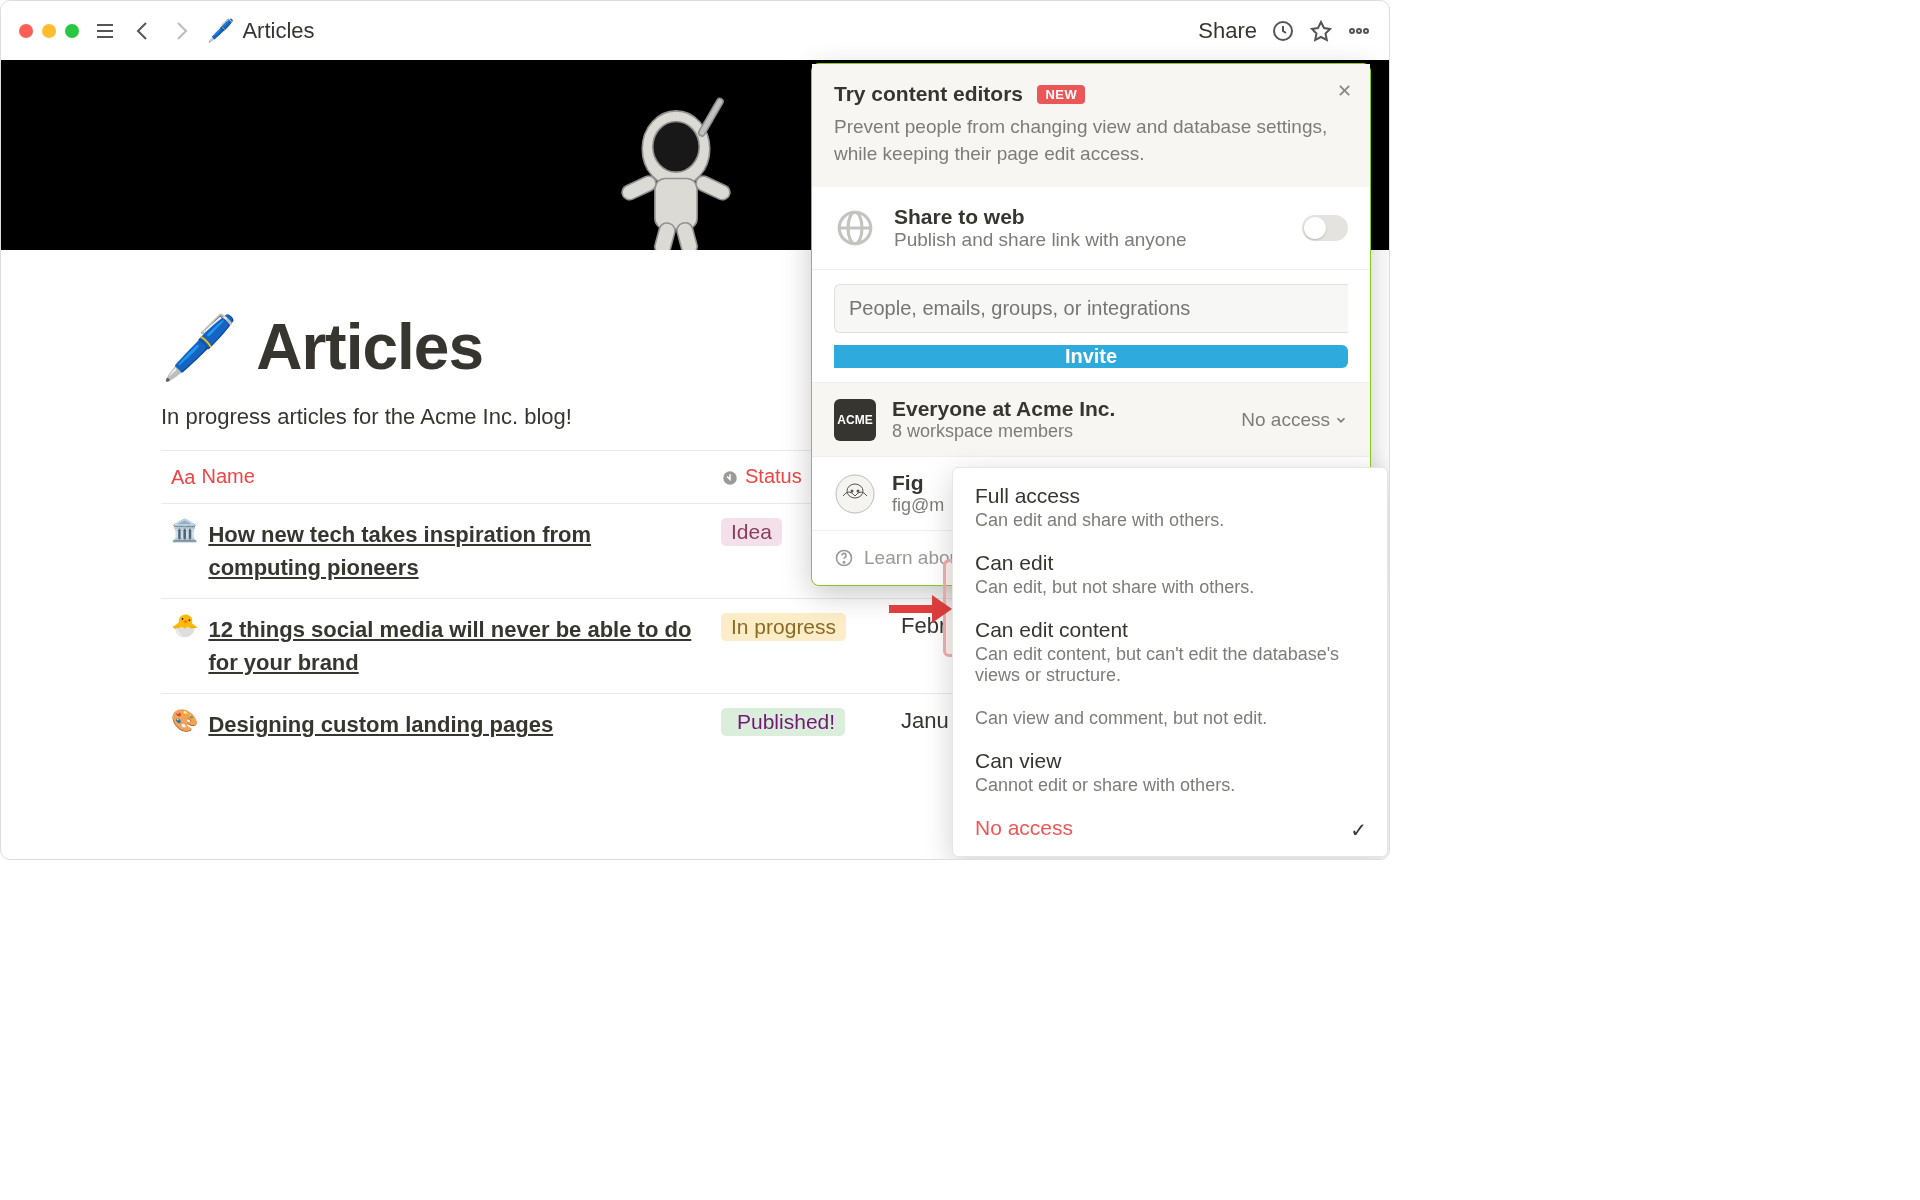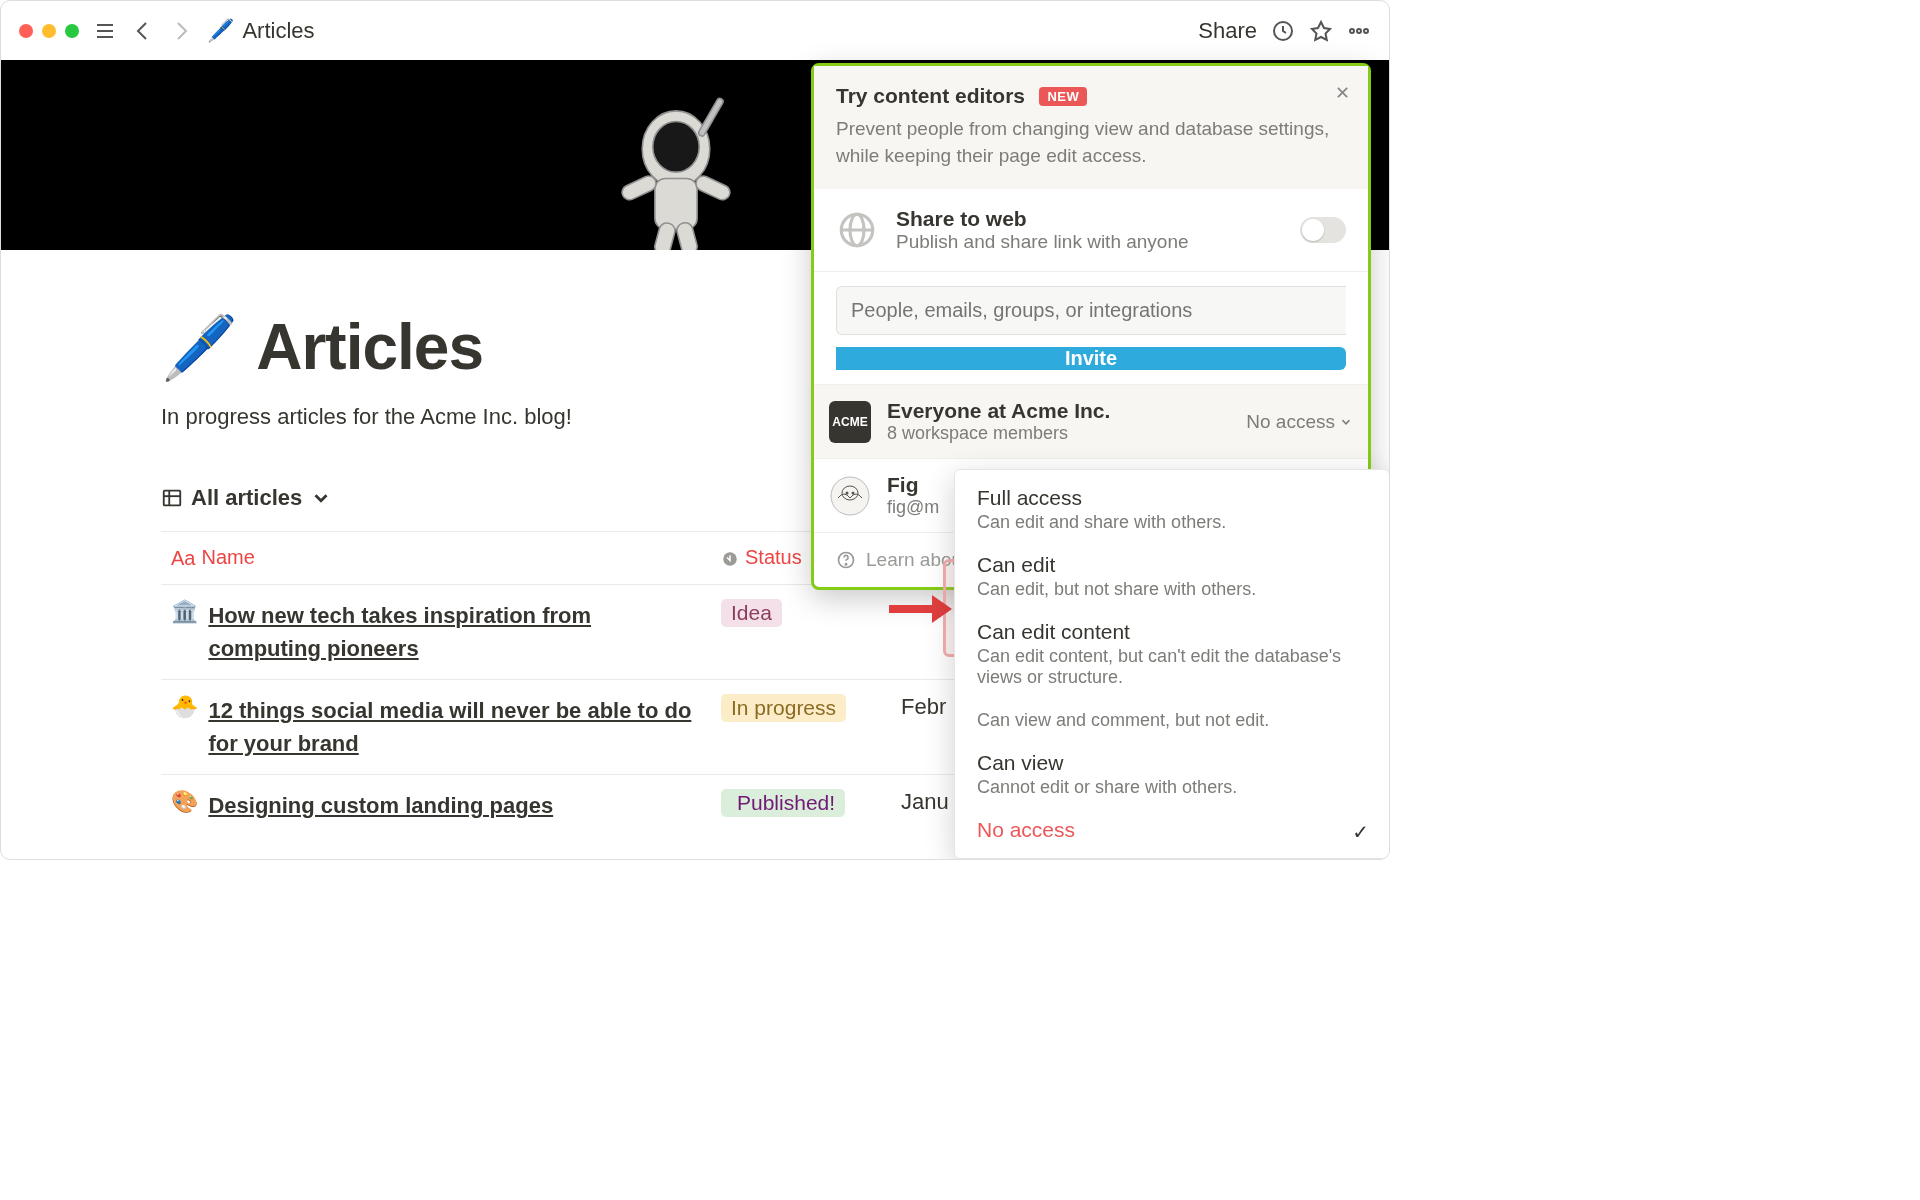--- a/index.html
+++ b/index.html
@@ -37,39 +37,39 @@
 .col-name { width: 550px; }
 .col-status { width: 180px; }
 .row-title { display: flex; gap: 10px; cursor: pointer; }
 .row-title .t { text-decoration: underline; font-weight: 600; line-height: 1.5;}
 .tag { display: inline-block; padding: 2px 10px; border-radius: 5px; font-size: 21px; }
 .tag.idea { background: #f4e0e9; color: #8a3d5e;}
 .tag.inprogress { background: #fdecc8; color: #8a6b23;}
 .tag.published { background: #dbeddb; color: #701a75; padding-left: 16px;}
 
 
-.share-panel { position: absolute; top: 62px; right: 18px; width: 560px; background: #fff; border: 3px solid #84cc16; border-radius: 8px; box-shadow: 0 8px 30px rgba(0,0,0,0.22); overflow: visible; }
+.share-panel { position: absolute; top: 62px; right: 18px; width: 560px; background: #fff; border: 1px solid #84cc16; border-radius: 8px; box-shadow: 0 8px 30px rgba(0,0,0,0.22); overflow: visible; }
 .sp-promo { background: #f7f6f3; padding: 18px 22px 20px; position: relative; }
 .sp-promo-title { font-size: 21px; font-weight: 700; display: inline-block; }
 .new-badge { background: #eb5757; color: #fff; font-size: 13px; font-weight: 700; padding: 2px 8px; border-radius: 4px; margin-left: 10px; vertical-align: 2px; letter-spacing: 0.5px;}
 .sp-promo-close { position: absolute; top: 16px; right: 18px; color: #888; cursor: pointer; font-size: 18px;}
 .sp-promo-desc { color: #7d7c78; font-size: 19px; margin-top: 8px; line-height: 1.4; }
 
 .sp-web { padding: 18px 22px; display: flex; align-items: center; gap: 18px; border-bottom: 1px solid #eee; }
 .sp-web .globe { width: 42px; height: 42px; color: #c4c3c0; }
 .sp-web .txt .t1 { font-size: 21px; font-weight: 600; }
 .sp-web .txt .t2 { font-size: 19px; color: #7d7c78; }
 .toggle { margin-left: auto; width: 46px; height: 26px; background: #e4e3e0; border-radius: 13px; position: relative; cursor: pointer;}
 .toggle::after { content: ''; position: absolute; width: 22px; height: 22px; background: #fff; border-radius: 50%; top: 2px; left: 2px; box-shadow: 0 1px 2px rgba(0,0,0,0.2);}
 
 .sp-invite { padding: 14px 22px; display: flex; gap: 12px; flex-direction: column; }
 .sp-invite input { flex: 1; border: 1px solid #e1e0dd; background: #f7f7f5; border-radius: 6px 0 0 6px; padding: 12px 14px; font-size: 20px; color: #7d7c78; border-right: none;}
 .sp-invite button { background: #2eaadc; color: #fff; border: none; font-size: 20px; font-weight: 600; padding: 0 22px; border-radius: 0 6px 6px 0; cursor: pointer;}
 
-.sp-row { padding: 14px 15px; display: flex; align-items: center; gap: 16px; border-top: 1px solid #f0efed; }
+.sp-row { padding: 14px 22px; display: flex; align-items: center; gap: 16px; border-top: 1px solid #f0efed; }
 .sp-row.ws { background: #f7f6f3; }
 .sp-row .avatar { width: 42px; height: 42px; border-radius: 6px; display:flex; align-items:center; justify-content:center;}
 .acme-av { background: #37352f; color: #fff; font-size: 12px; font-weight: 700; border-radius: 50%;}
 .sp-row .txt .t1 { font-size: 21px; font-weight: 600; }
 .sp-row .txt .t2 { font-size: 18px; color: #7d7c78; }
 .sp-row .perm { margin-left: auto; color: #7d7c78; font-size: 19px; display: flex; align-items: center; gap: 4px; cursor: pointer;}
 
 .sp-learn { padding: 16px 22px; display: flex; align-items: center; gap: 10px; color: #9b9a97; font-size: 19px; border-top: 1px solid #f0efed; cursor: pointer;}
 
 
@@ -150,31 +150,20 @@
   </svg>
 </div>
 
 <div class="content">
   <div class="page-title-row">
     <span class="page-emoji">🖊️</span>
     <span class="page-title">Articles</span>
   </div>
   <div class="page-desc">In progress articles for the Acme Inc. blog!</div>
 
-  <div class="view-selector">
-    <svg viewBox="0 0 24 24" fill="none" stroke="#37352f" stroke-width="2">
-        <rect x="3" y="4" width="18" height="16" rx="1"></rect>
-        <line x1="3" y1="10" x2="21" y2="10"></line>
-        <line x1="9" y1="4" x2="9" y2="20"></line>
-      </svg>
-    <span>All articles</span>
-    <svg viewBox="0 0 24 24" width="18" height="18" fill="none" stroke="#37352f" stroke-width="3">
-        <polyline points="6 9 12 15 18 9"></polyline>
-      </svg>
-  </div>
 
   <div class="table-wrap">
     <table>
       <thead>
           <tr>
         <th class="col-name"><span class="hdr-icon">Aa</span><span>Name</span></th>
         <th class="col-status"><svg class="hdr-icon" width="18" height="18" viewBox="0 0 24 24" fill="#9b9a97">
                 <circle cx="12" cy="12" r="9"></circle>
                 <polyline points="12 7 12 14 8 10" fill="none" stroke="#fff" stroke-width="2"></polyline>
               </svg><span>Status</span></th>

